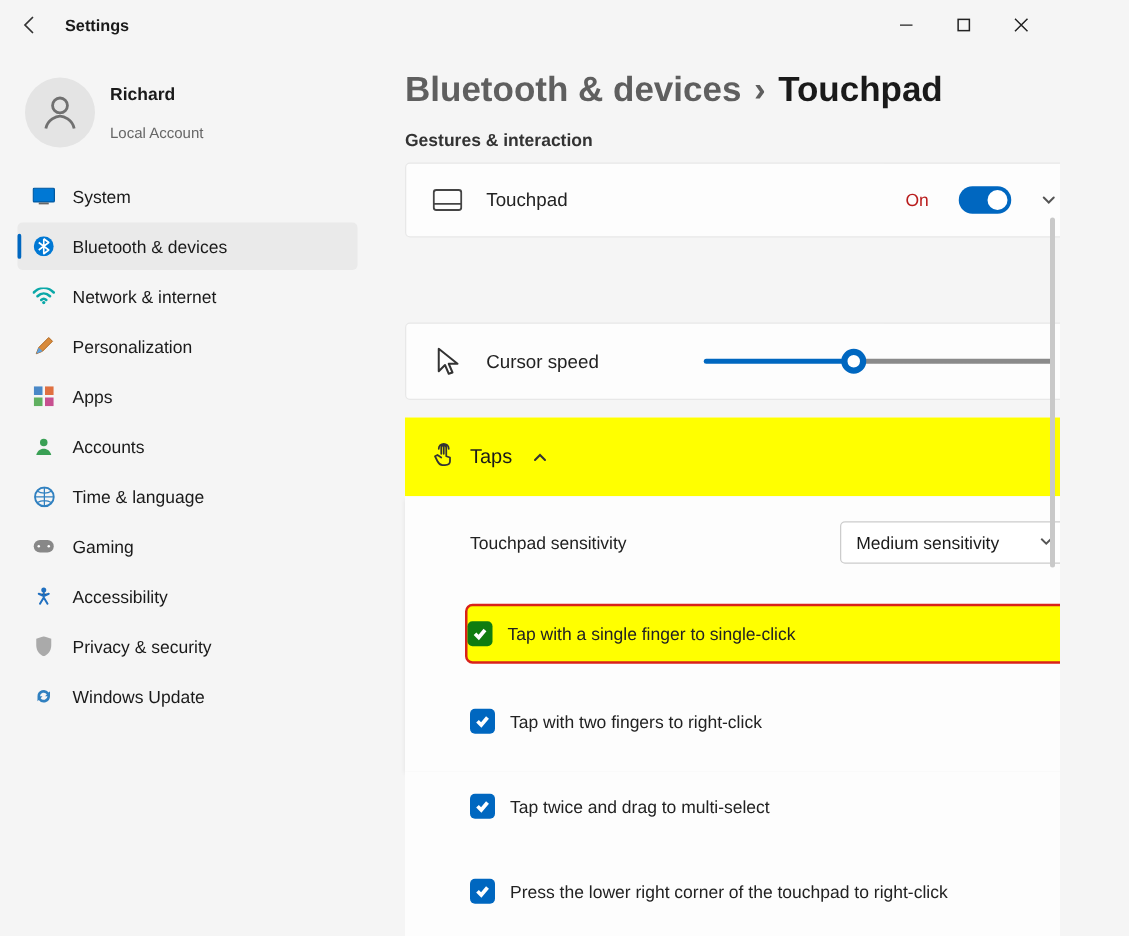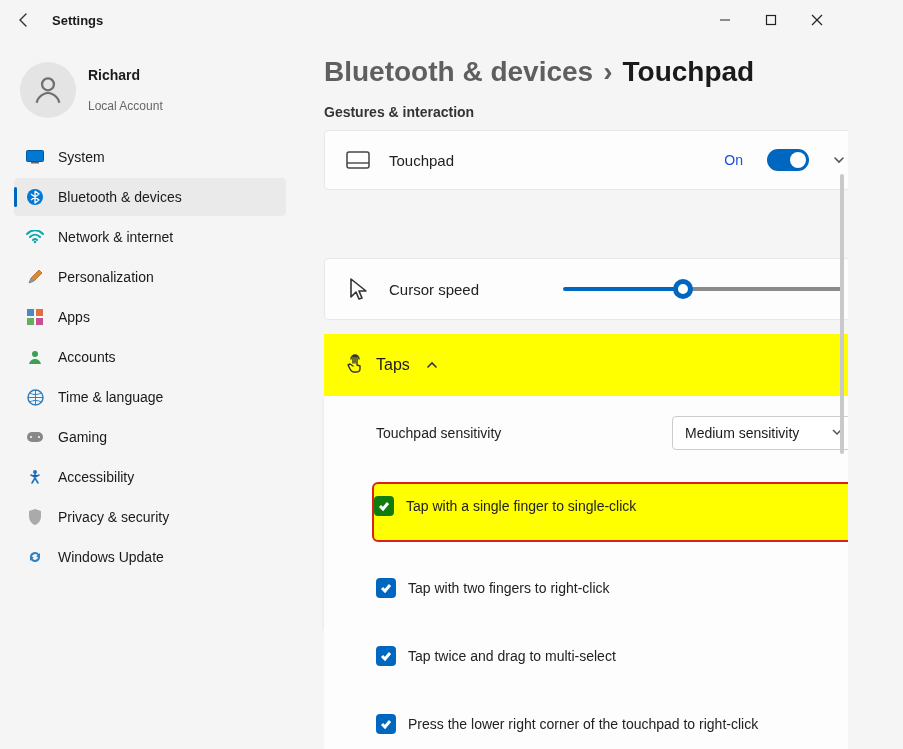--- a/index.html
+++ b/index.html
@@ -25,41 +25,41 @@
   .nav-icon { width:18px; height:18px; display:flex; align-items:center; justify-content:center;}
   .main { flex:1; padding: 16px 22px 0 24px; overflow-y:auto; position:relative;}
   .scrollbar { position:absolute; right:4px; top:134px; width:4px; height:280px; background:#c9c9c9; border-radius:3px;}
   .breadcrumb { display:flex; align-items:center; gap:10px; font-size:28px; color:#5f5f5f; margin-bottom:16px; flex-wrap:wrap; font-weight:600;}
   .breadcrumb .current { color:#1a1a1a; font-weight:600;}
   .section-label { font-size:14px; font-weight:600; color:#333; margin: 4px 0 10px 0;}
   .card { background:#fdfdfd; border:1px solid #e8e8e8; border-radius:4px; width: 548px; }
   .row { display:flex; align-items:center; padding:18px 20px; gap:18px; }
   .row .icon { width:26px; display:flex; justify-content:center;}
   .row .label { font-size:15px; color:#222; flex:1;}
-  .row .state { font-size:14px; color:#1d4ed8; margin-right:6px;}
+  .row .state { font-size:14px; color:#b91c1c; margin-right:6px;}
   .toggle { width:42px; height:22px; border-radius:11px; background:#0067c0; position:relative; }
   .toggle .knob { position:absolute; right:3px; top:3px; width:16px; height:16px; background:#fff; border-radius:50%;}
   .chev { width:24px; display:flex; justify-content:center; color:#555;}
   .slider-wrap { flex:1; display:flex; align-items:center;}
   .slider { width: 280px; height:4px; background: linear-gradient(to right,#0067c0 0%,#0067c0 43%,#8a8a8a 43%,#8a8a8a 100%); border-radius:2px; position:relative; margin-left:auto; margin-right:8px;}
   .slider .thumb { position:absolute; left:43%; top:50%; transform:translate(-50%,-50%); width:20px; height:20px; border-radius:50%; background:#fff; border:5px solid #0067c0;}
   .expander-header { display:flex; align-items:center; padding:18px 20px; gap:10px; }
   .expander-header.hl { background: #ffff00; }
   .sub { padding: 10px 20px 16px 52px; display:flex; flex-direction:column; gap:20px;}
   .sub-row { display:flex; align-items:center; padding:10px 0 10px 0;}
   .sub-row .sub-label { font-size:14px; color:#222;}
   .select { margin-left:auto; border:1px solid #ccc; border-radius:4px; background:#fff; height:34px; padding:0 30px 0 12px; font-size:14px; display:flex; align-items:center; position:relative; min-width:180px;}
   .select .sel-chev { position:absolute; right:8px; top:50%; transform:translateY(-50%); color:#555;}
   .check-row { display:flex; align-items:center; gap:12px; padding:14px 0 14px 0;}
   .check-row .cb { width:20px; height:20px; border-radius:4px; display:flex; align-items:center; justify-content:center;}
   .cb.blue { background:#0067c0;}
   .cb.green { background:#107c10;}
   .check-row .cb svg { stroke:#fff; stroke-width:3; fill:none;}
   .check-row .chk-label { font-size:14px; color:#222;}
-  .hl-red { background:#ffff00; border:2px solid #d9221a; border-radius:6px; margin: 2px -4px; padding:12px 4px 24px 0;}
+  .hl-red { background:#ffff00; border:2px solid #d9221a; border-radius:6px; margin: 2px -4px; padding:12px 4px 12px 0;}
   .gap { height: 68px; }
   .gap2 { height: 14px;}
 </style>
 </head>
 <body>
 
 <div class="window">
   <div class="titlebar">
     <div class="back">
       <svg width="16" height="16" viewBox="0 0 16 16">

